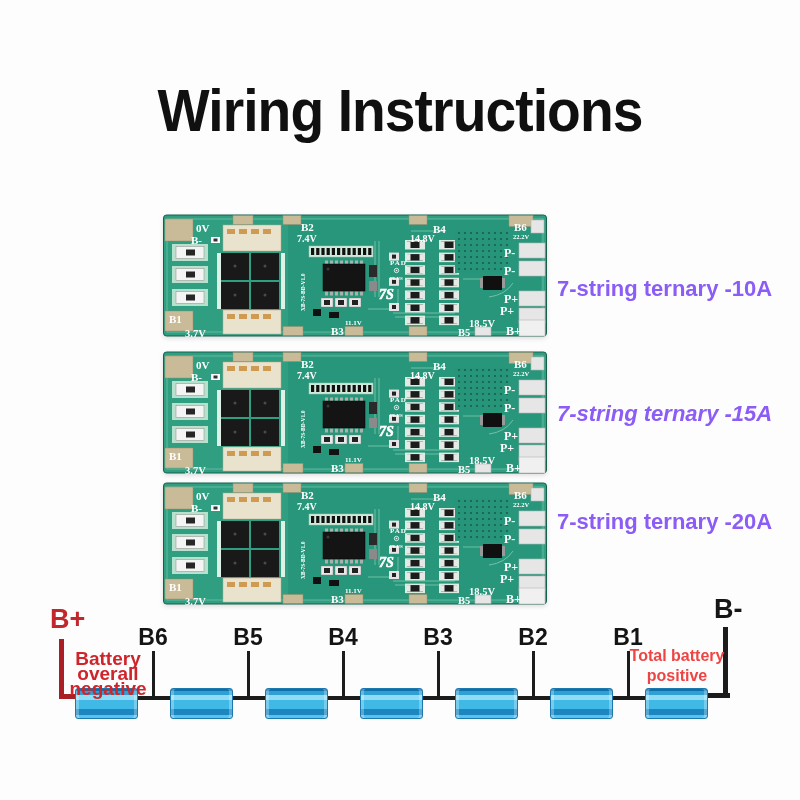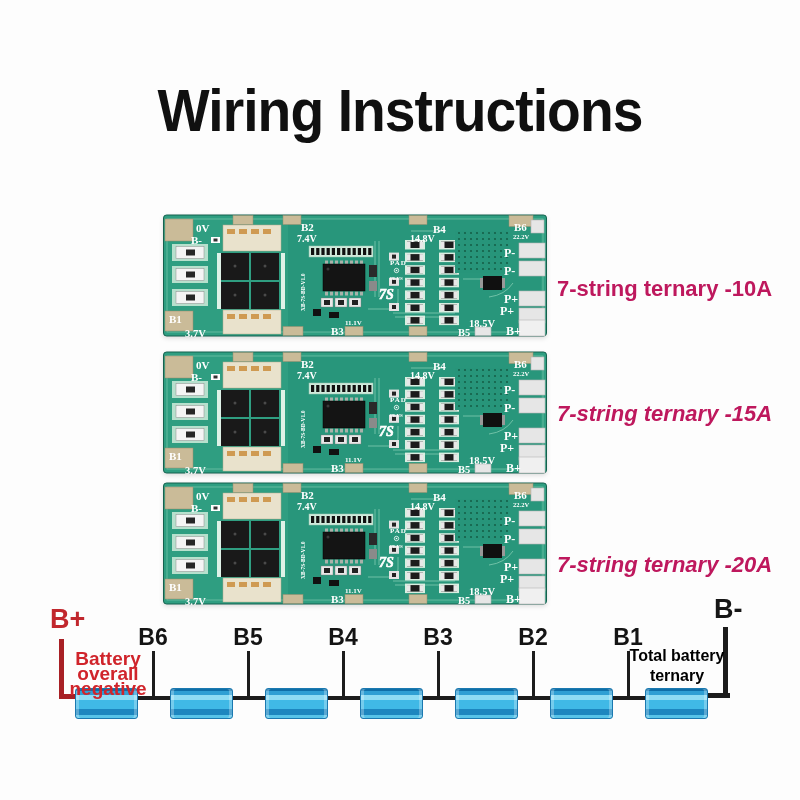--- a/index.html
+++ b/index.html
@@ -12,23 +12,23 @@
     position:absolute;top:76px;left:0;width:800px;text-align:center;
     font-size:60px;font-weight:bold;color:#101010;letter-spacing:-1px;
     transform:scaleX(.92);transform-origin:center;white-space:nowrap;
   }
   
   .board-photo{position:absolute;left:163px;width:384px;height:125px;
     filter:drop-shadow(0 2px 2px rgba(0,0,0,.12));}
   #board1{top:213px;} #board2{top:350px;} #board3{top:481px;}
   .product-label{
     position:absolute;left:557px;width:235px;font-size:22px;font-weight:600;
-    color:#be185d;white-space:nowrap;
+    color:#8b5cf6;white-space:nowrap;
   }
-  #plabel1{top:276px;} #plabel2{top:401px;font-style:italic;} #plabel3{top:552px;font-style:italic;}
+  #plabel1{top:276px;} #plabel2{top:401px;font-style:italic;} #plabel3{top:509px;}
   
   .terminal-pos{position:absolute;left:50px;top:604px;font-size:27px;font-weight:bold;color:#c1272d;}
   .terminal-neg{position:absolute;left:714px;top:594px;font-size:27px;font-weight:bold;color:#161616;}
   .wire{position:absolute;background:#1c1c1c;z-index:1;}
   .wire.red{background:#a82025;}
   #pwire-v{left:59px;top:639px;width:5px;height:60px;}
   #pwire-h{left:59px;top:694px;width:28px;height:5px;}
   #nwire-v{left:723px;top:627px;width:5px;height:70px;}
   #nwire-h{left:704px;top:693px;width:26px;height:5px;}
   #bus-wire{left:84px;top:696px;width:624px;height:4px;z-index:1;}
@@ -42,21 +42,21 @@
       #2f9fd4 8%,#2f9fd4 20%,
       #8fdcf4 20%,#8fdcf4 38%,
       #40b9e6 38%,#40b9e6 70%,
       #1d86bf 70%,#1d86bf 88%,
       #57c3e8 88%,#57c3e8 100%);
     box-shadow:inset 3px 0 0 rgba(255,255,255,.28), inset -3px 0 0 rgba(255,255,255,.28);
     border:1px solid #1b79b0;box-sizing:border-box;
   }
   .note{position:absolute;text-align:center;font-weight:bold;z-index:3;}
   #pos-note{left:60px;top:651px;width:96px;font-size:19px;line-height:15px;color:#d0242b;}
-  #neg-note{left:628px;top:646px;width:98px;font-size:16px;line-height:20px;color:#000000;}
+  #neg-note{left:628px;top:646px;width:98px;font-size:16px;line-height:20px;color:#ef4444;}
   
   .silk{fill:#ffffff;font-family:"Liberation Serif",serif;font-weight:bold;}
 </style>
 </head>
 <body>
 
 <svg width="0" height="0" style="position:absolute" aria-hidden="true">
   <defs>
     <pattern id="vias" width="6" height="6" patternUnits="userSpaceOnUse">
       <circle cx="2" cy="2" r="1.1" fill="#156049"></circle>
@@ -331,21 +331,21 @@
   <div id="nwire-v" class="wire"></div>
   <div id="nwire-h" class="wire"></div>
   <div id="bus-wire" class="wire"></div>
 
   <div id="pos-note" class="note">
     <span>Battery overall</span><br>
     <span>negative</span>
   </div>
   <div id="neg-note" class="note">
     <span>Total battery</span><br>
-    <span>ternary</span>
+    <span>positive</span>
   </div>
 
   <div class="tap-line" style="left:152px"></div>
   <div class="tap-line" style="left:247px"></div>
   <div class="tap-line" style="left:342px"></div>
   <div class="tap-line" style="left:437px"></div>
   <div class="tap-line" style="left:532px"></div>
   <div class="tap-line" style="left:627px"></div>
 
   <div class="tap-label" style="left:153px">B6</div>

